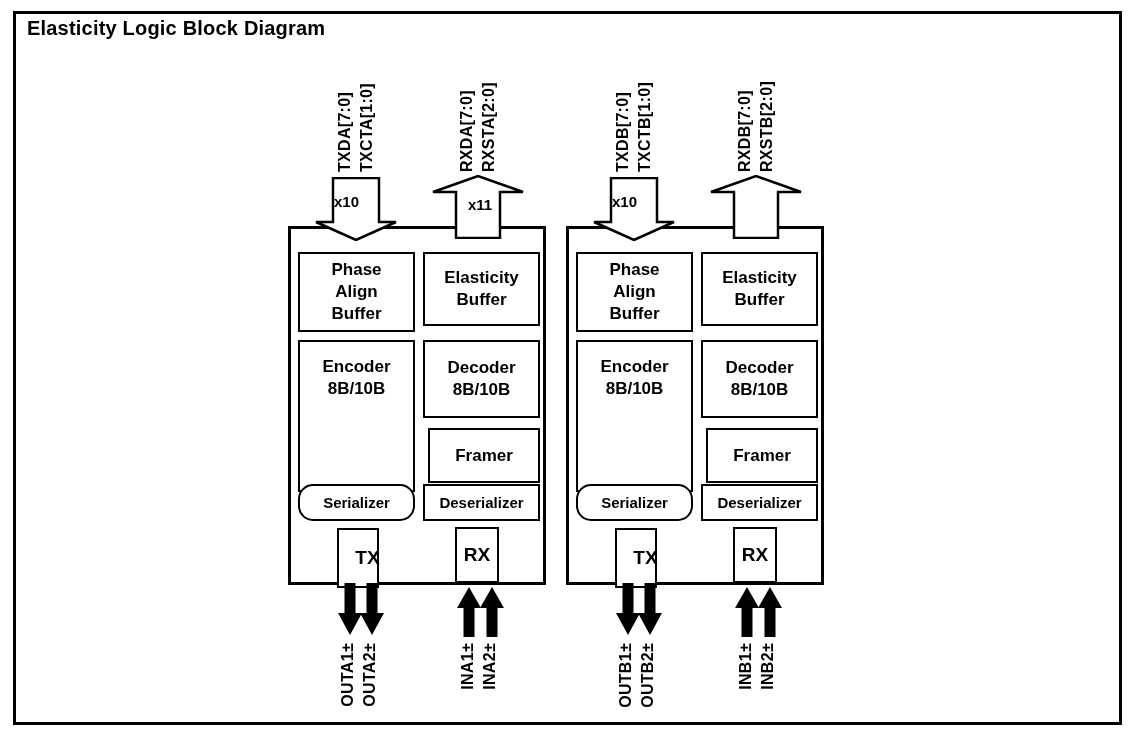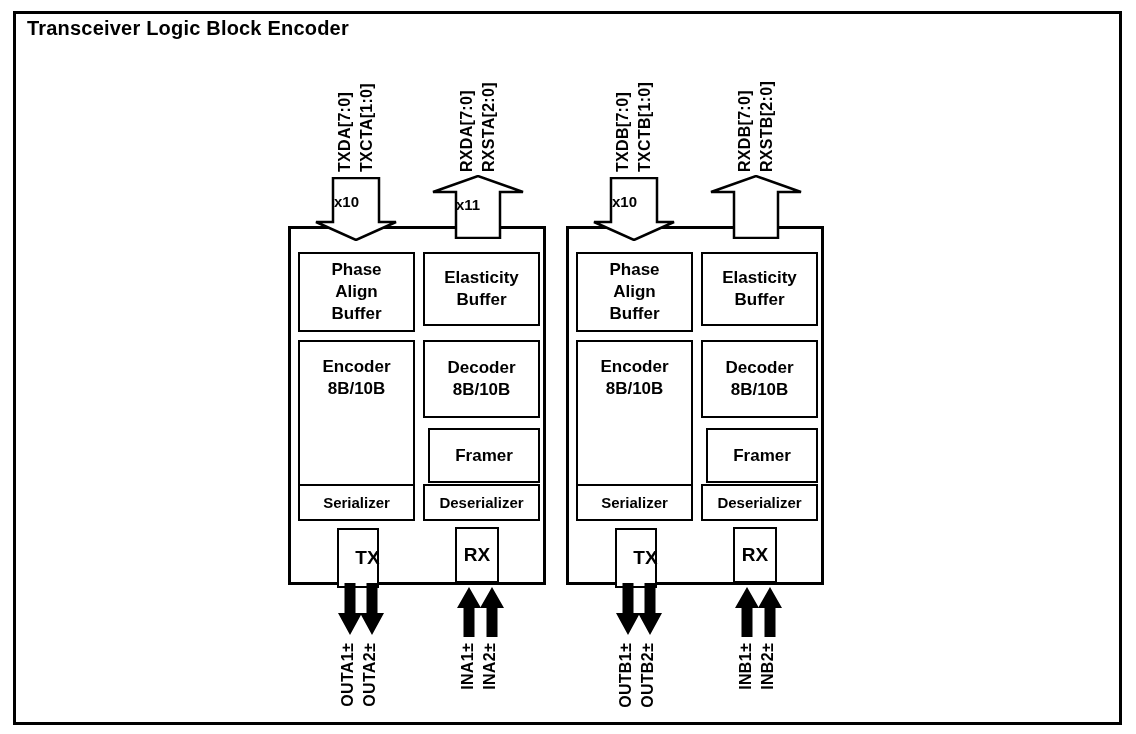--- a/index.html
+++ b/index.html
@@ -26,44 +26,44 @@
   .vpair-bottom { top:682px; text-align:right; }
   .tx-pair { left:7px; }
   .rx-pair { left:129px; }
   .tx-pair-b { left:10px; }
   .rx-pair-b { left:130px; }
 
   .arrow { position:absolute; }
   .bus-label { position:absolute; width:44px; font-size:15px;
                font-weight:bold; z-index:5; }
   .x-tx { left:46px; top:193px; }
-  .x-rx { left:168px; top:196px; }
+  .x-rx { left:168px; top:196px;padding-left:12px; }
 
   
   .blk { position:absolute; border:2px solid #000; background:#fff;
          display:flex; align-items:center; justify-content:center;
          text-align:center; font-weight:bold; white-space:pre-line; }
   .blk-phase   { left:7px;   top:23px;  width:117px; height:80px; font-size:17px; line-height:22px; }
   .blk-elas    { left:132px; top:23px;  width:117px; height:74px; font-size:17px; line-height:22px; }
   .blk-enc     { left:7px;   top:111px; width:117px; height:152px; font-size:17px; line-height:22px;
                  align-items:flex-start; padding-top:14px; }
   .blk-dec     { left:132px; top:111px; width:117px; height:78px; font-size:17px; line-height:22px; }
   .blk-framer  { left:137px; top:199px; width:112px; height:55px; font-size:17px; }
-  .blk-ser     { left:7px;   top:255px; width:117px; height:37px; font-size:15px; }
+  .blk-ser     { left:7px;   top:255px; width:117px; height:37px; font-size:15px;border-radius:15px; }
   .blk-des     { left:132px; top:255px; width:117px; height:37px; font-size:15px; }
   .blk-tx      { left:46px;  top:299px; width:42px;  height:60px; font-size:19px;padding-left:19px; }
   .blk-rx      { left:164px; top:298px; width:44px;  height:56px; font-size:19px; }
 
   svg { display:block; }
 </style>
 </head>
 <body>
 
 <div class="frame"></div>
-<div class="title">Transceiver Logic Block Encoder</div>
+<div class="title">Elasticity Logic Block Diagram</div>
 
 <div class="channel ch-a">
 
   <div class="vpair vpair-top tx-pair">
     <span>TXDA[7:0]</span>
     <span>TXCTA[1:0]</span>
   </div>
   <div class="vpair vpair-top rx-pair">
     <span>RXDA[7:0]</span>
     <span>RXSTA[2:0]</span>

